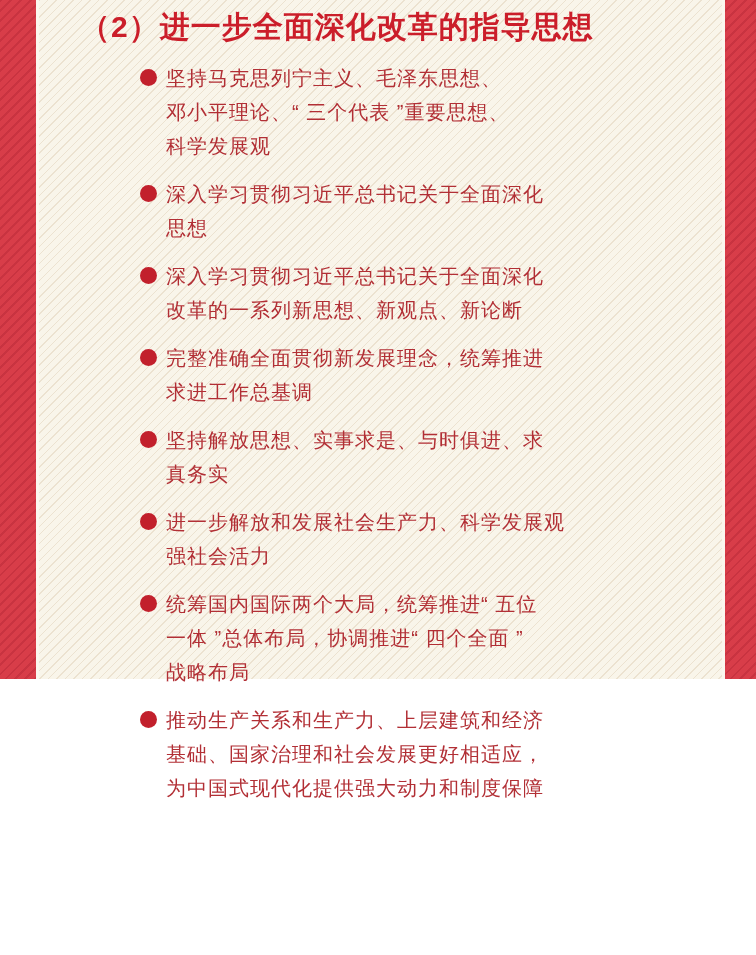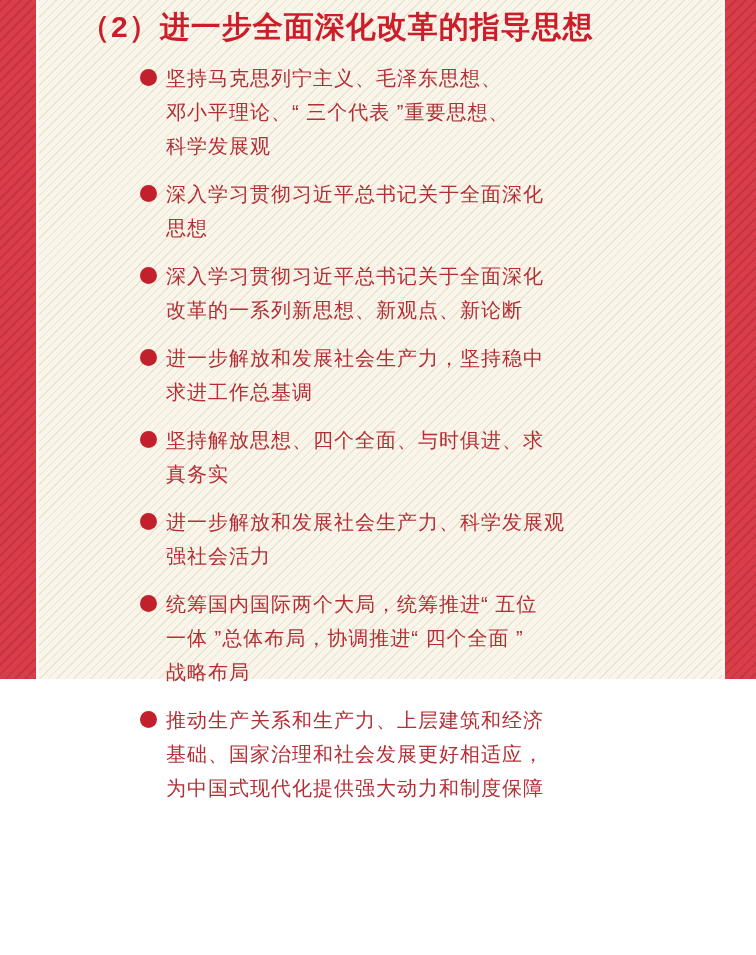--- a/index.html
+++ b/index.html
@@ -100,26 +100,26 @@
           <span class="text">深入学习贯彻习近平总书记关于全面深化
 思想</span>
         </li>
         <li>
           <span class="bullet"></span>
           <span class="text">深入学习贯彻习近平总书记关于全面深化
 改革的一系列新思想、新观点、新论断</span>
         </li>
         <li>
           <span class="bullet"></span>
-          <span class="text">进一步解放和发展社会生产力，坚持稳中
+          <span class="text">完整准确全面贯彻新发展理念，统筹推进
 求进工作总基调</span>
         </li>
         <li>
           <span class="bullet"></span>
-          <span class="text">坚持解放思想、四个全面、与时俱进、求
+          <span class="text">坚持解放思想、实事求是、与时俱进、求
 真务实</span>
         </li>
         <li>
           <span class="bullet"></span>
           <span class="text">进一步解放和发展社会生产力、科学发展观
 强社会活力</span>
         </li>
         <li>
           <span class="bullet"></span>
           <span class="text">统筹国内国际两个大局，统筹推进“ 五位

